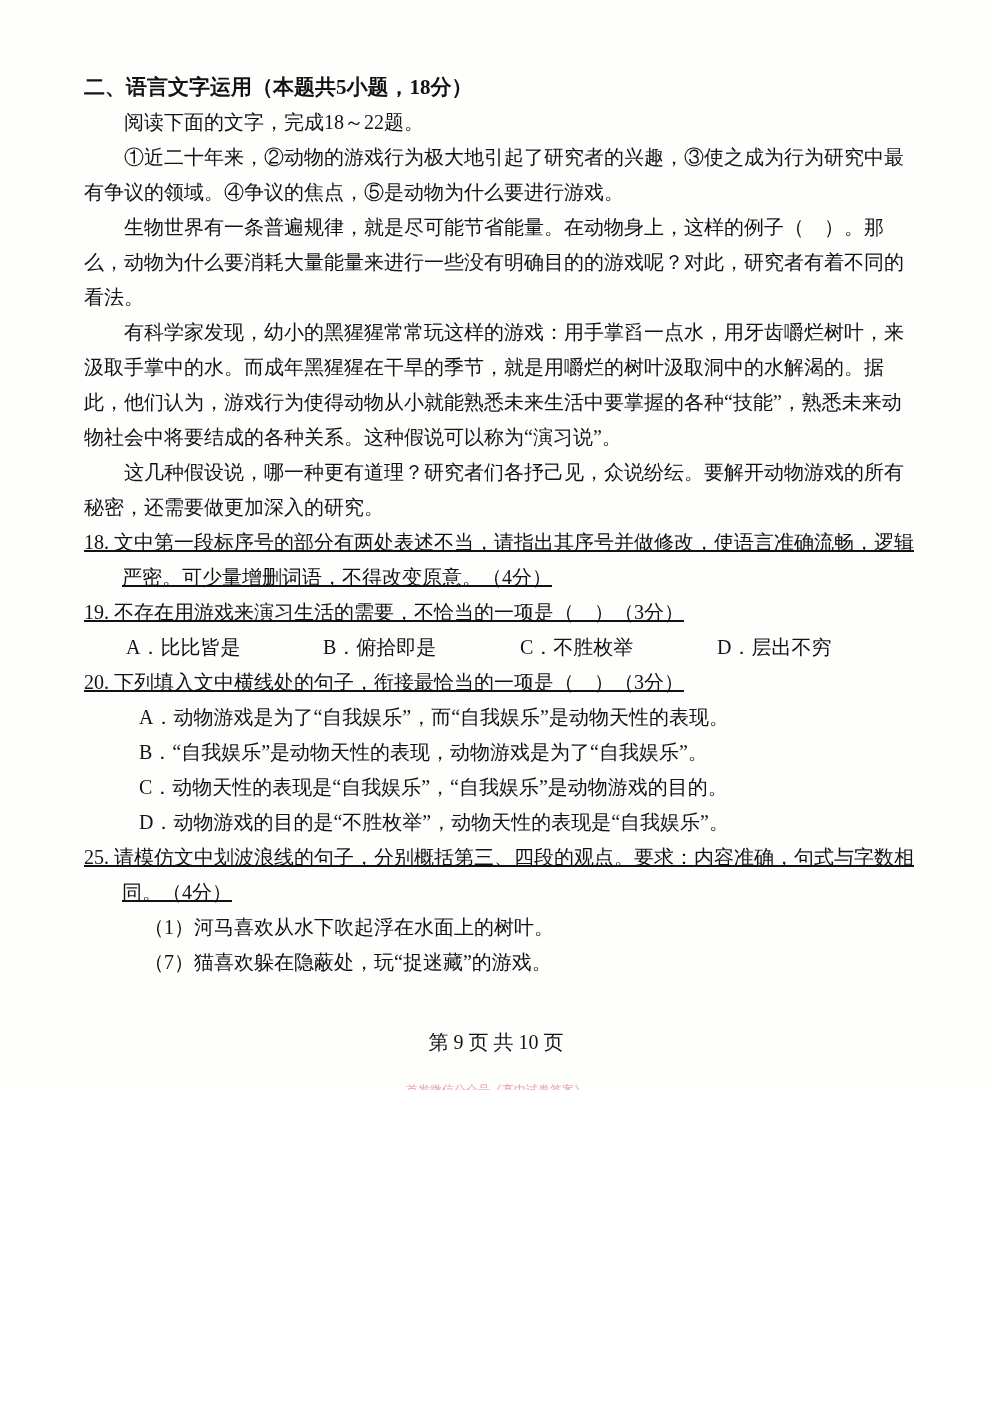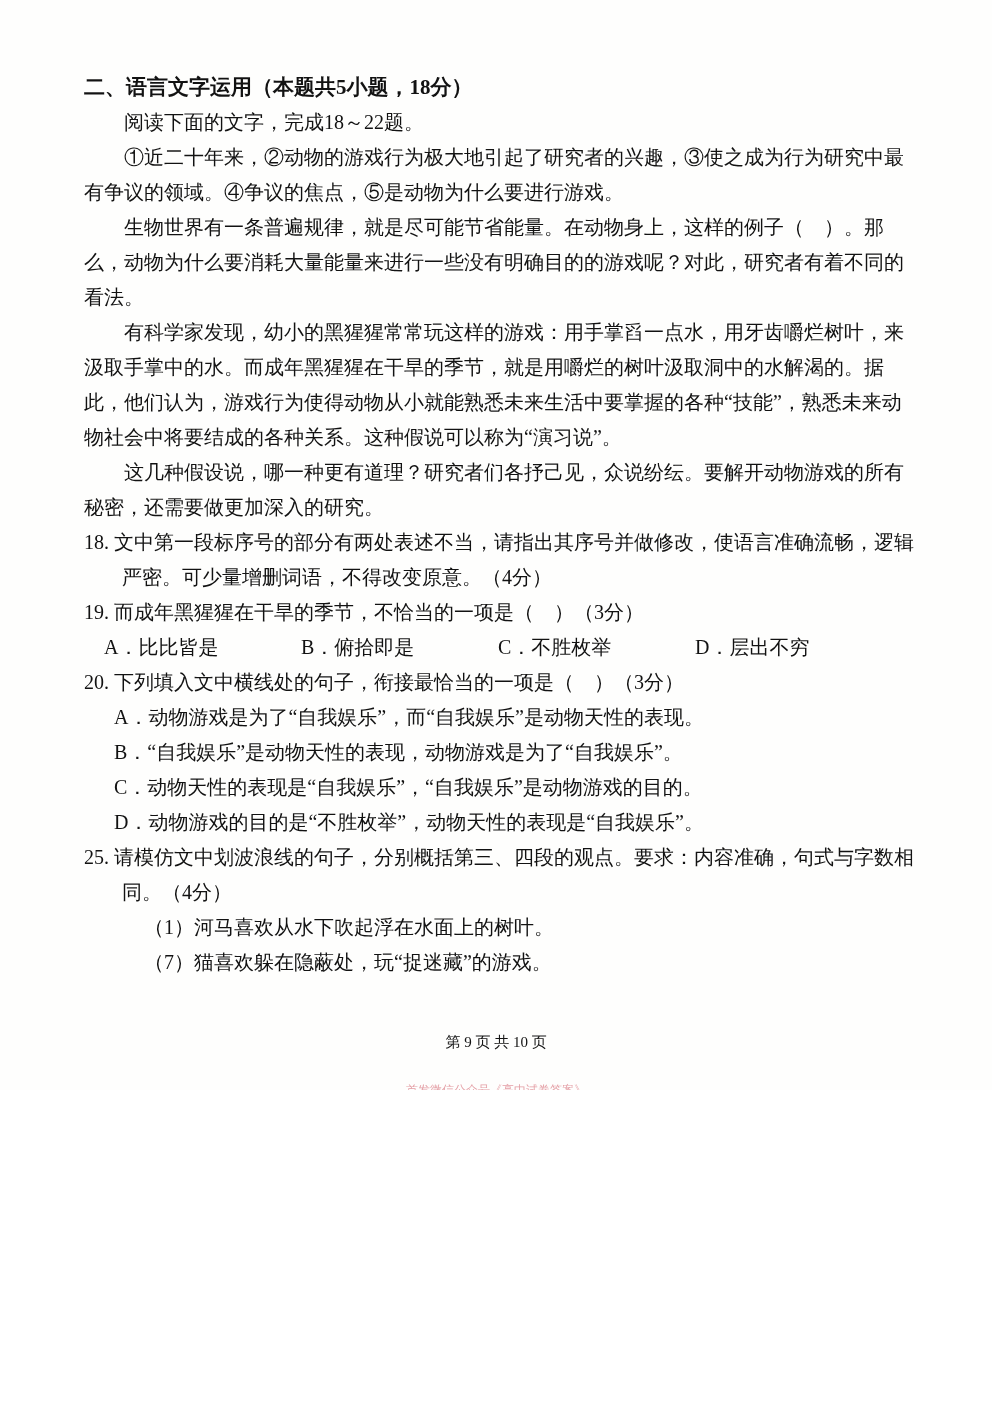--- a/index.html
+++ b/index.html
@@ -28,26 +28,27 @@
   .section-title {
     font-weight: bold;
     font-size: 21px;
   }
   .indent {
     text-indent: 2em;
   }
   .question {
     padding-left: 38px;
     text-indent: -38px;
+    text-decoration: underline;
   }
   .opt-line {
-    margin-left: 30px;
+    margin-left: 55px;
   }
   .opts-row {
-    margin-left: 20px;
+    margin-left: 42px;
     display: flex;
   }
   .opts-row span {
     display: inline-block;
     width: 197px;
   }
   .subitem {
     margin-left: 60px;
   }
   .wavy {
@@ -66,21 +67,21 @@
     color: #e09098;
     opacity: 0.85;
     white-space: nowrap;
   }
   .footer {
     position: absolute;
     bottom: 30px;
     left: 0;
     right: 0;
     text-align: center;
-    font-size: 15px;
+    font-size: 20px;
   }
 </style>
 </head>
 <body>
 
 <div class="page">
   <div class="content">
 
     <p class="section-title">二、语言文字运用（本题共5小题，18分）</p>
 
@@ -88,21 +89,21 @@
 
     <p class="indent">①近二十年来，②动物的游戏行为极大地引起了研究者的兴趣，③使之成为行为研究中最有争议的领域。④争议的焦点，⑤是动物为什么要进行游戏。</p>
     <p class="indent">生物世界有一条普遍规律，就是尽可能节省能量。在动物身上，这样的例子（　）。那么，动物为什么要消耗大量能量来进行一些没有明确目的的游戏呢？对此，研究者有着不同的看法。</p>
     <p class="indent">有科学家发现，幼小的黑猩猩常常玩这样的游戏：用手掌舀一点水，用牙齿嚼烂树叶，来汲取手掌中的水。而成年黑猩猩在干旱的季节，就是用嚼烂的树叶汲取洞中的水解渴的。据此，他们认为，游戏行为使得动物从小就能熟悉未来生活中要掌握的各种“技能”，熟悉未来动物社会中将要结成的各种关系。这种假说可以称为“演习说”。</p>
 
 
     <p class="indent">这几种假设说，哪一种更有道理？研究者们各抒己见，众说纷纭。要解开动物游戏的所有秘密，还需要做更加深入的研究。</p>
 
     <p class="question"><span>18.</span> <span>文中第一段标序号的部分有两处表述不当，请指出其序号并做修改，使语言准确流畅，逻辑严密。可少量增删词语，不得改变原意。（4分）</span></p>
 
-    <p class="question"><span>19.</span> <span>而成年黑猩猩在干旱的季节，不恰当的一项是（　）（3分）</span></p>
+    <p class="question"><span>19.</span> <span>不存在用游戏来演习生活的需要，不恰当的一项是（　）（3分）</span></p>
     <p class="opts-row">
       <span>A．比比皆是</span>
       <span>B．俯拾即是</span>
       <span>C．不胜枚举</span>
       <span>D．层出不穷</span>
     </p>
 
     <p class="question"><span>20.</span> <span>下列填入文中横线处的句子，衔接最恰当的一项是（　）（3分）</span></p>
     <p class="opt-line">A．动物游戏是为了“自我娱乐”，而“自我娱乐”是动物天性的表现。</p>
     <p class="opt-line">B．“自我娱乐”是动物天性的表现，动物游戏是为了“自我娱乐”。</p>

